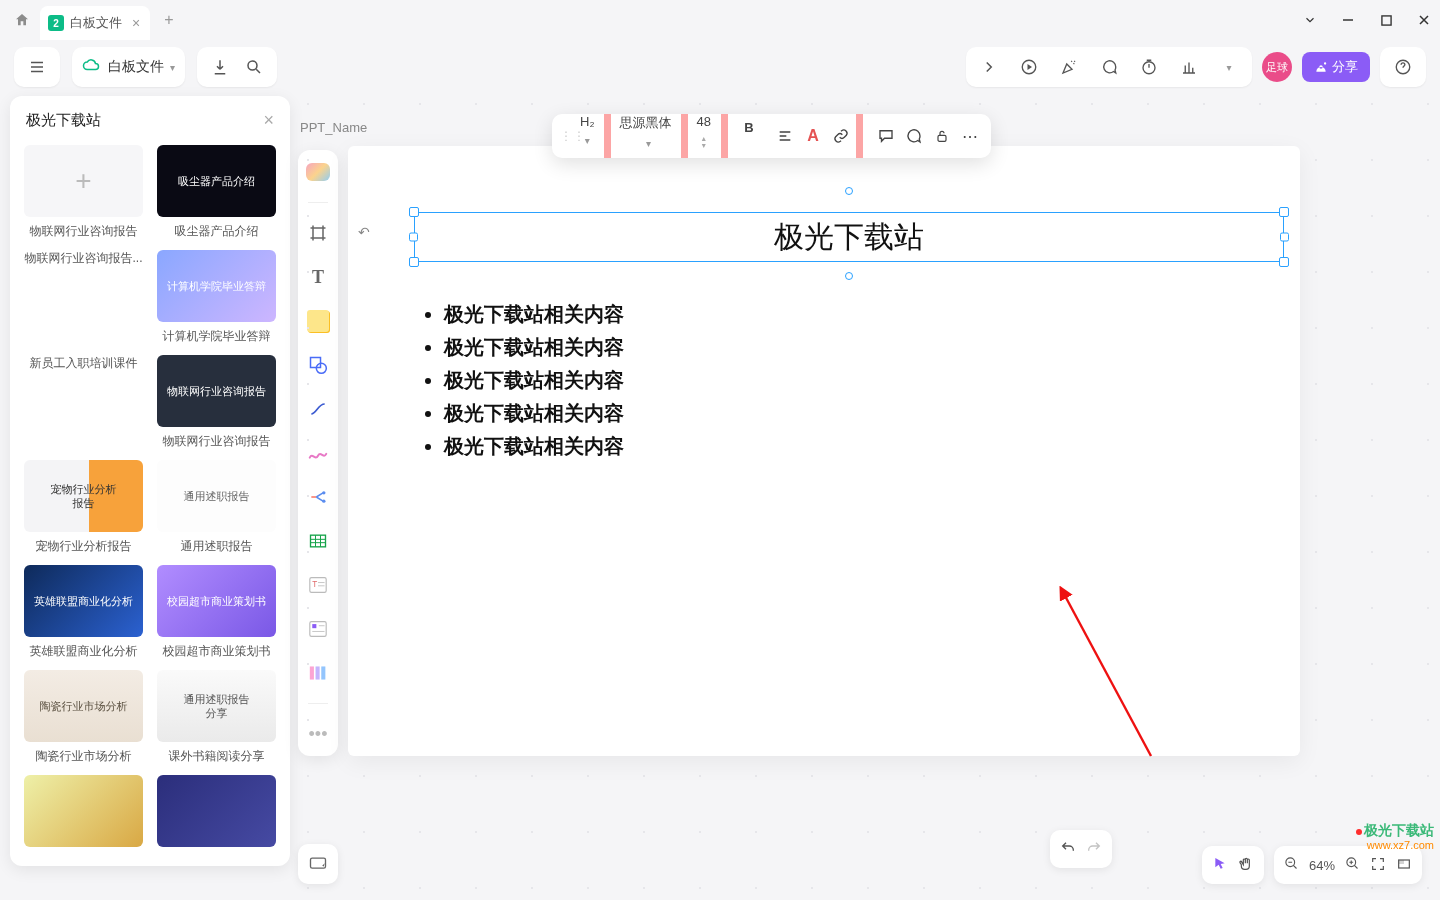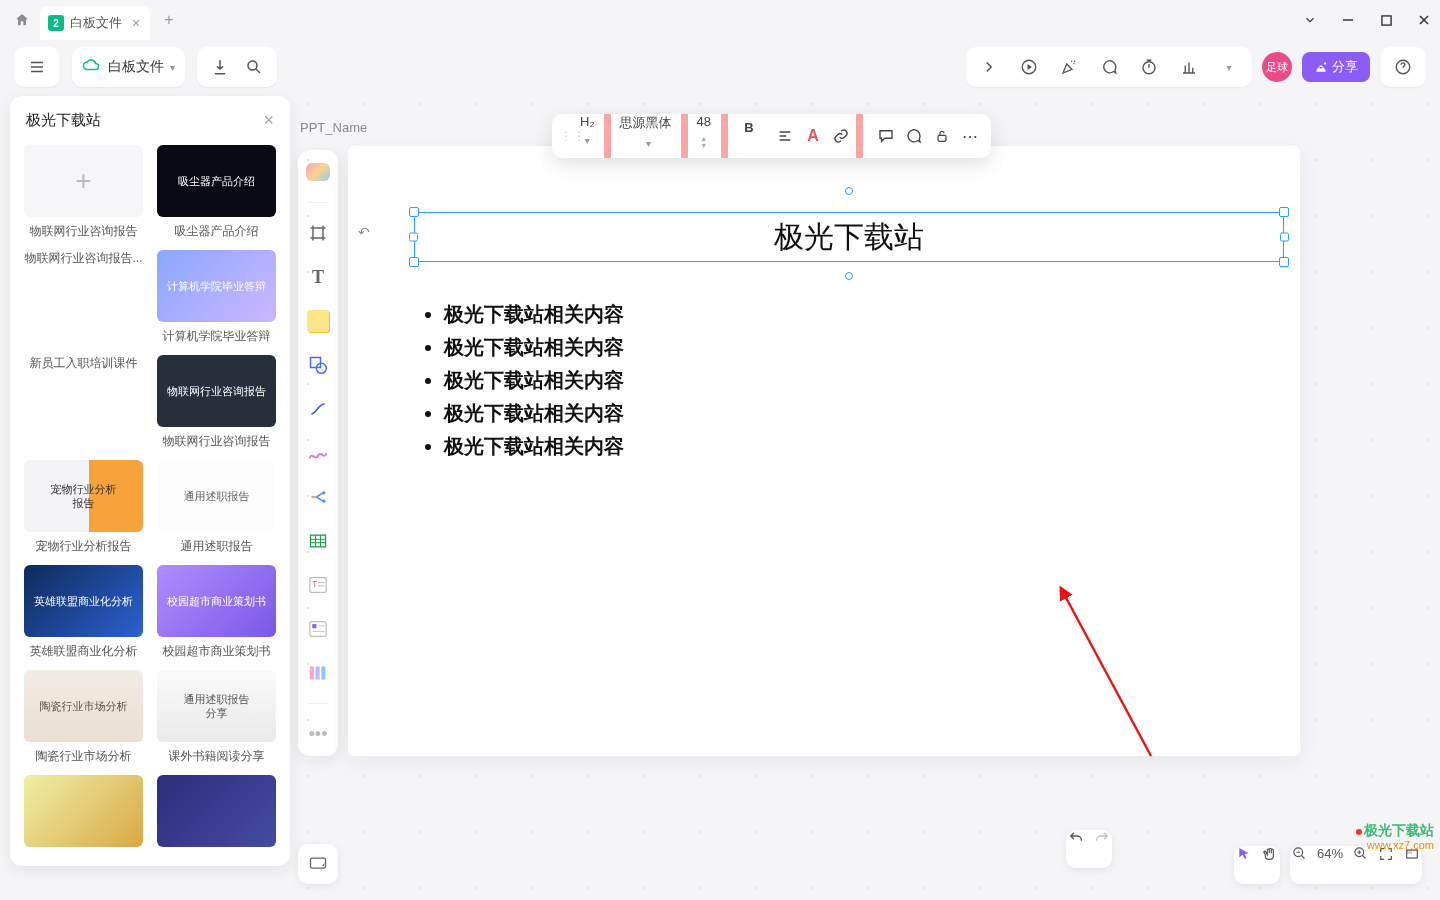--- a/index.html
+++ b/index.html
@@ -81,21 +81,21 @@
 .fmtbar .seg.brd { border-left: 7px solid #fca5a5; }
 .fmtbar .stepper { display: flex; flex-direction: column; gap: 0; color: #aaa; font-size: 8px; line-height: 7px; }
 .fmtbar .ic { width: 26px; height: 26px; display: inline-flex; align-items: center; justify-content: center; color: #444; }
 .fmtbar .ic.red { color: #e55353; font-weight: 600; }
 
 
 .redarrow { position: absolute; left: 756px; top: 490px; pointer-events: none; }
 
 
 .br-controls { position: absolute; right: 18px; bottom: 16px; display: flex; align-items: center; gap: 10px; }
-.br-controls .pill, .br-single { background: #fff; border-radius: 10px; box-shadow: 0 2px 8px rgba(0,0,0,0.08); height: 38px; display: flex; padding: 0 2px; gap: 10px; font-size: 13px; color: #555; }
+.br-controls .pill, .br-single { background: #fff; border-radius: 10px; box-shadow: 0 2px 8px rgba(0,0,0,0.08); height: 38px; display: flex; align-items: center; padding: 0 10px; gap: 10px; font-size: 13px; color: #555; }
 .cursor-active { color: #8b5cf6; }
 
 
 .bl-btn { position: absolute; left: 298px; bottom: 16px; width: 40px; height: 40px; background: #fff; border-radius: 10px; box-shadow: 0 2px 8px rgba(0,0,0,0.08); display: flex; align-items: center; justify-content: center; color: #666; }
 
 
 .undo-group { position: absolute; right: 310px; bottom: 16px; }
 
 
 .wm { position: absolute; right: 6px; bottom: 48px; text-align: right; font-size: 12px; line-height: 1.2; }

